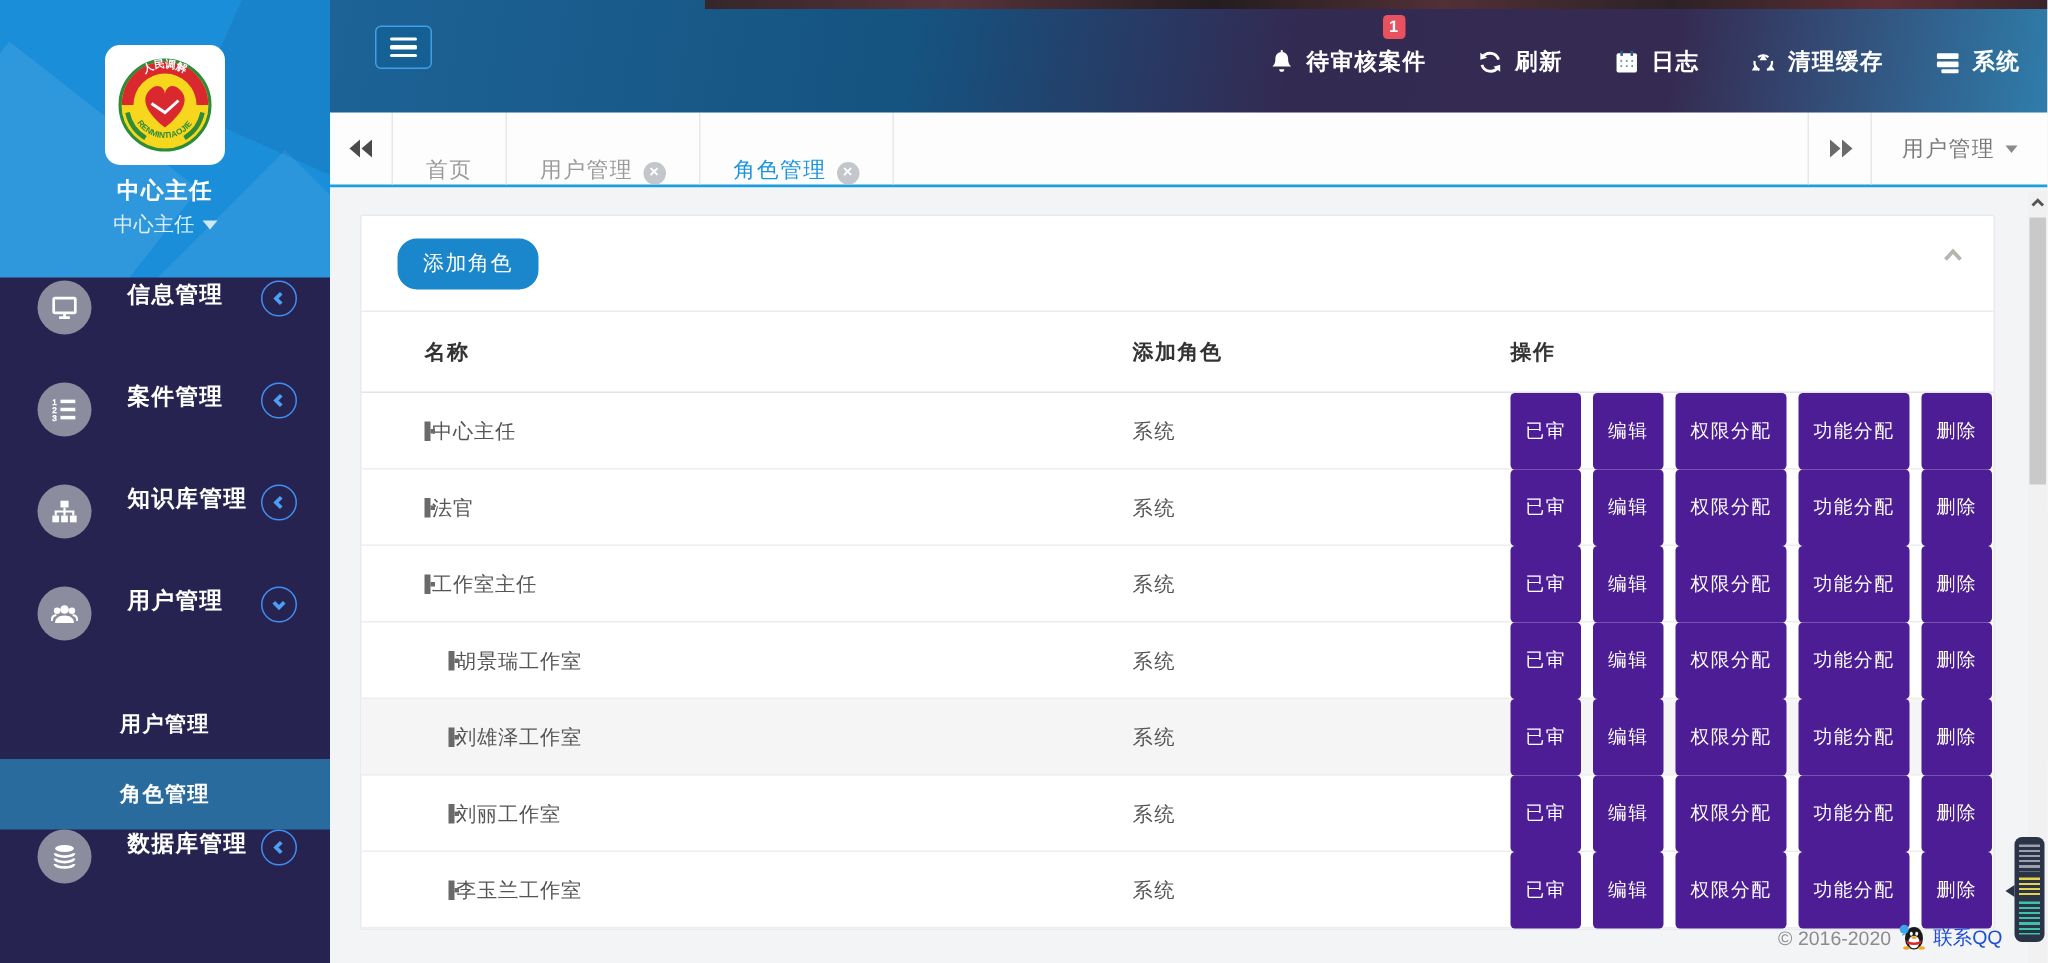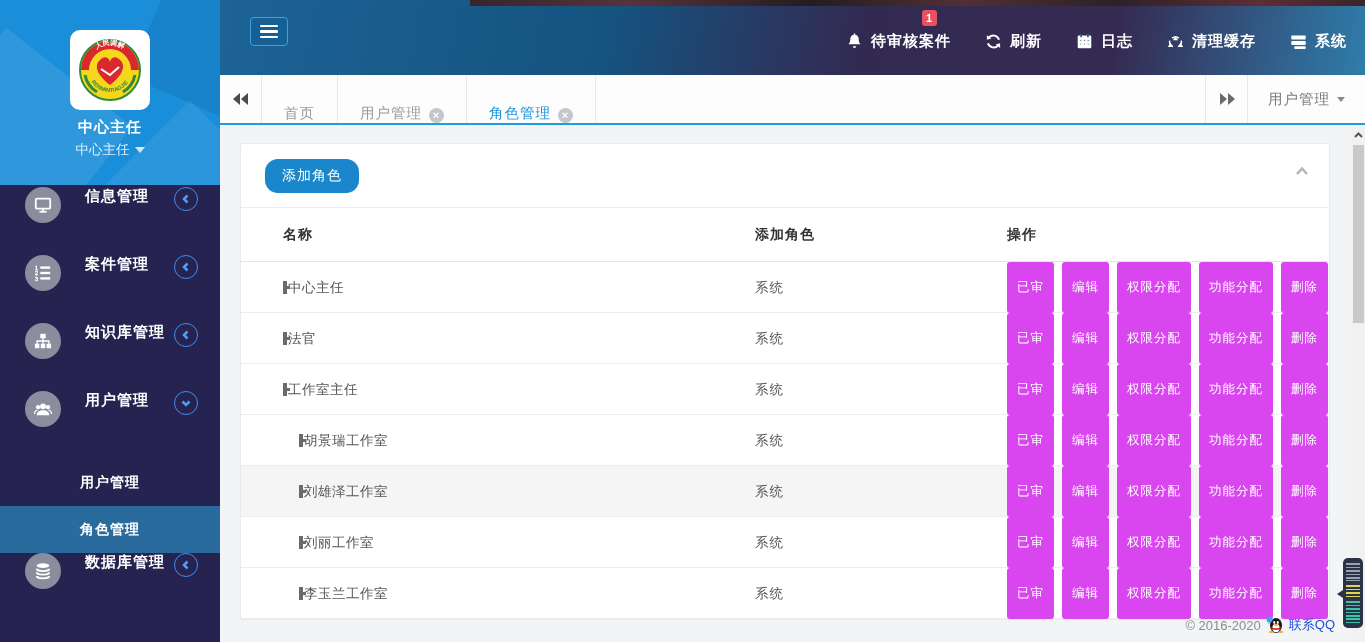--- a/index.html
+++ b/index.html
@@ -73,21 +73,21 @@
   .table-header { height:54px; border-bottom:1px solid #e4e4e8; font-size:14px; font-weight:bold; color:#333; letter-spacing:1px; }
   .table-header .col-name { padding-left:18px; }
   .role-row { height:51px; border-bottom:1px solid #ededf0; font-size:13.5px; color:#555; }
   .role-row.highlight { background:#f5f5f6; }
   .cell-name { display:flex; align-items:center; padding-left:18px; letter-spacing:0.5px; }
   .role-row.lvl1 .cell-name { padding-left:34px; }
   .tree-marker { display:inline-block; width:4px; height:13px; background:#6a6a6a; margin-right:1px; position:relative; }
   .tree-marker::after { content:""; position:absolute; left:4px; top:5px; width:3px; height:3px; background:#6a6a6a; }
   .cell-group { letter-spacing:1px; }
   .cell-actions { display:flex; justify-content:flex-end; gap:8px; }
-  .btn-action { background:#d946ef; color:#fff; border:none; border-radius:3px; font-size:12.5px; padding:17px 10px; cursor:pointer; font-family:inherit; letter-spacing:1px; white-space:nowrap; }
+  .btn-action { background:#4c1d95; color:#fff; border:none; border-radius:3px; font-size:12.5px; padding:17px 10px; cursor:pointer; font-family:inherit; letter-spacing:1px; white-space:nowrap; }
 
   
   .footer { position:absolute; right:30px; bottom:8px; display:flex; align-items:center; gap:5px; font-size:13px; color:#8c8c8c; }
   .footer .qq-label { color:#1d4ed8; }
   .qq-icon { position:relative; width:18px; height:18px; }
 
   
   .v-scrollbar { position:absolute; right:0; top:127px; width:13px; bottom:0; background:#f1f1f1; }
   .v-scrollbar .sb-arrow { height:15px; display:flex; align-items:center; justify-content:center; cursor:pointer; }
   .v-scrollbar .sb-arrow svg { width:9px; height:6px; stroke:#555; stroke-width:2; fill:none; }

